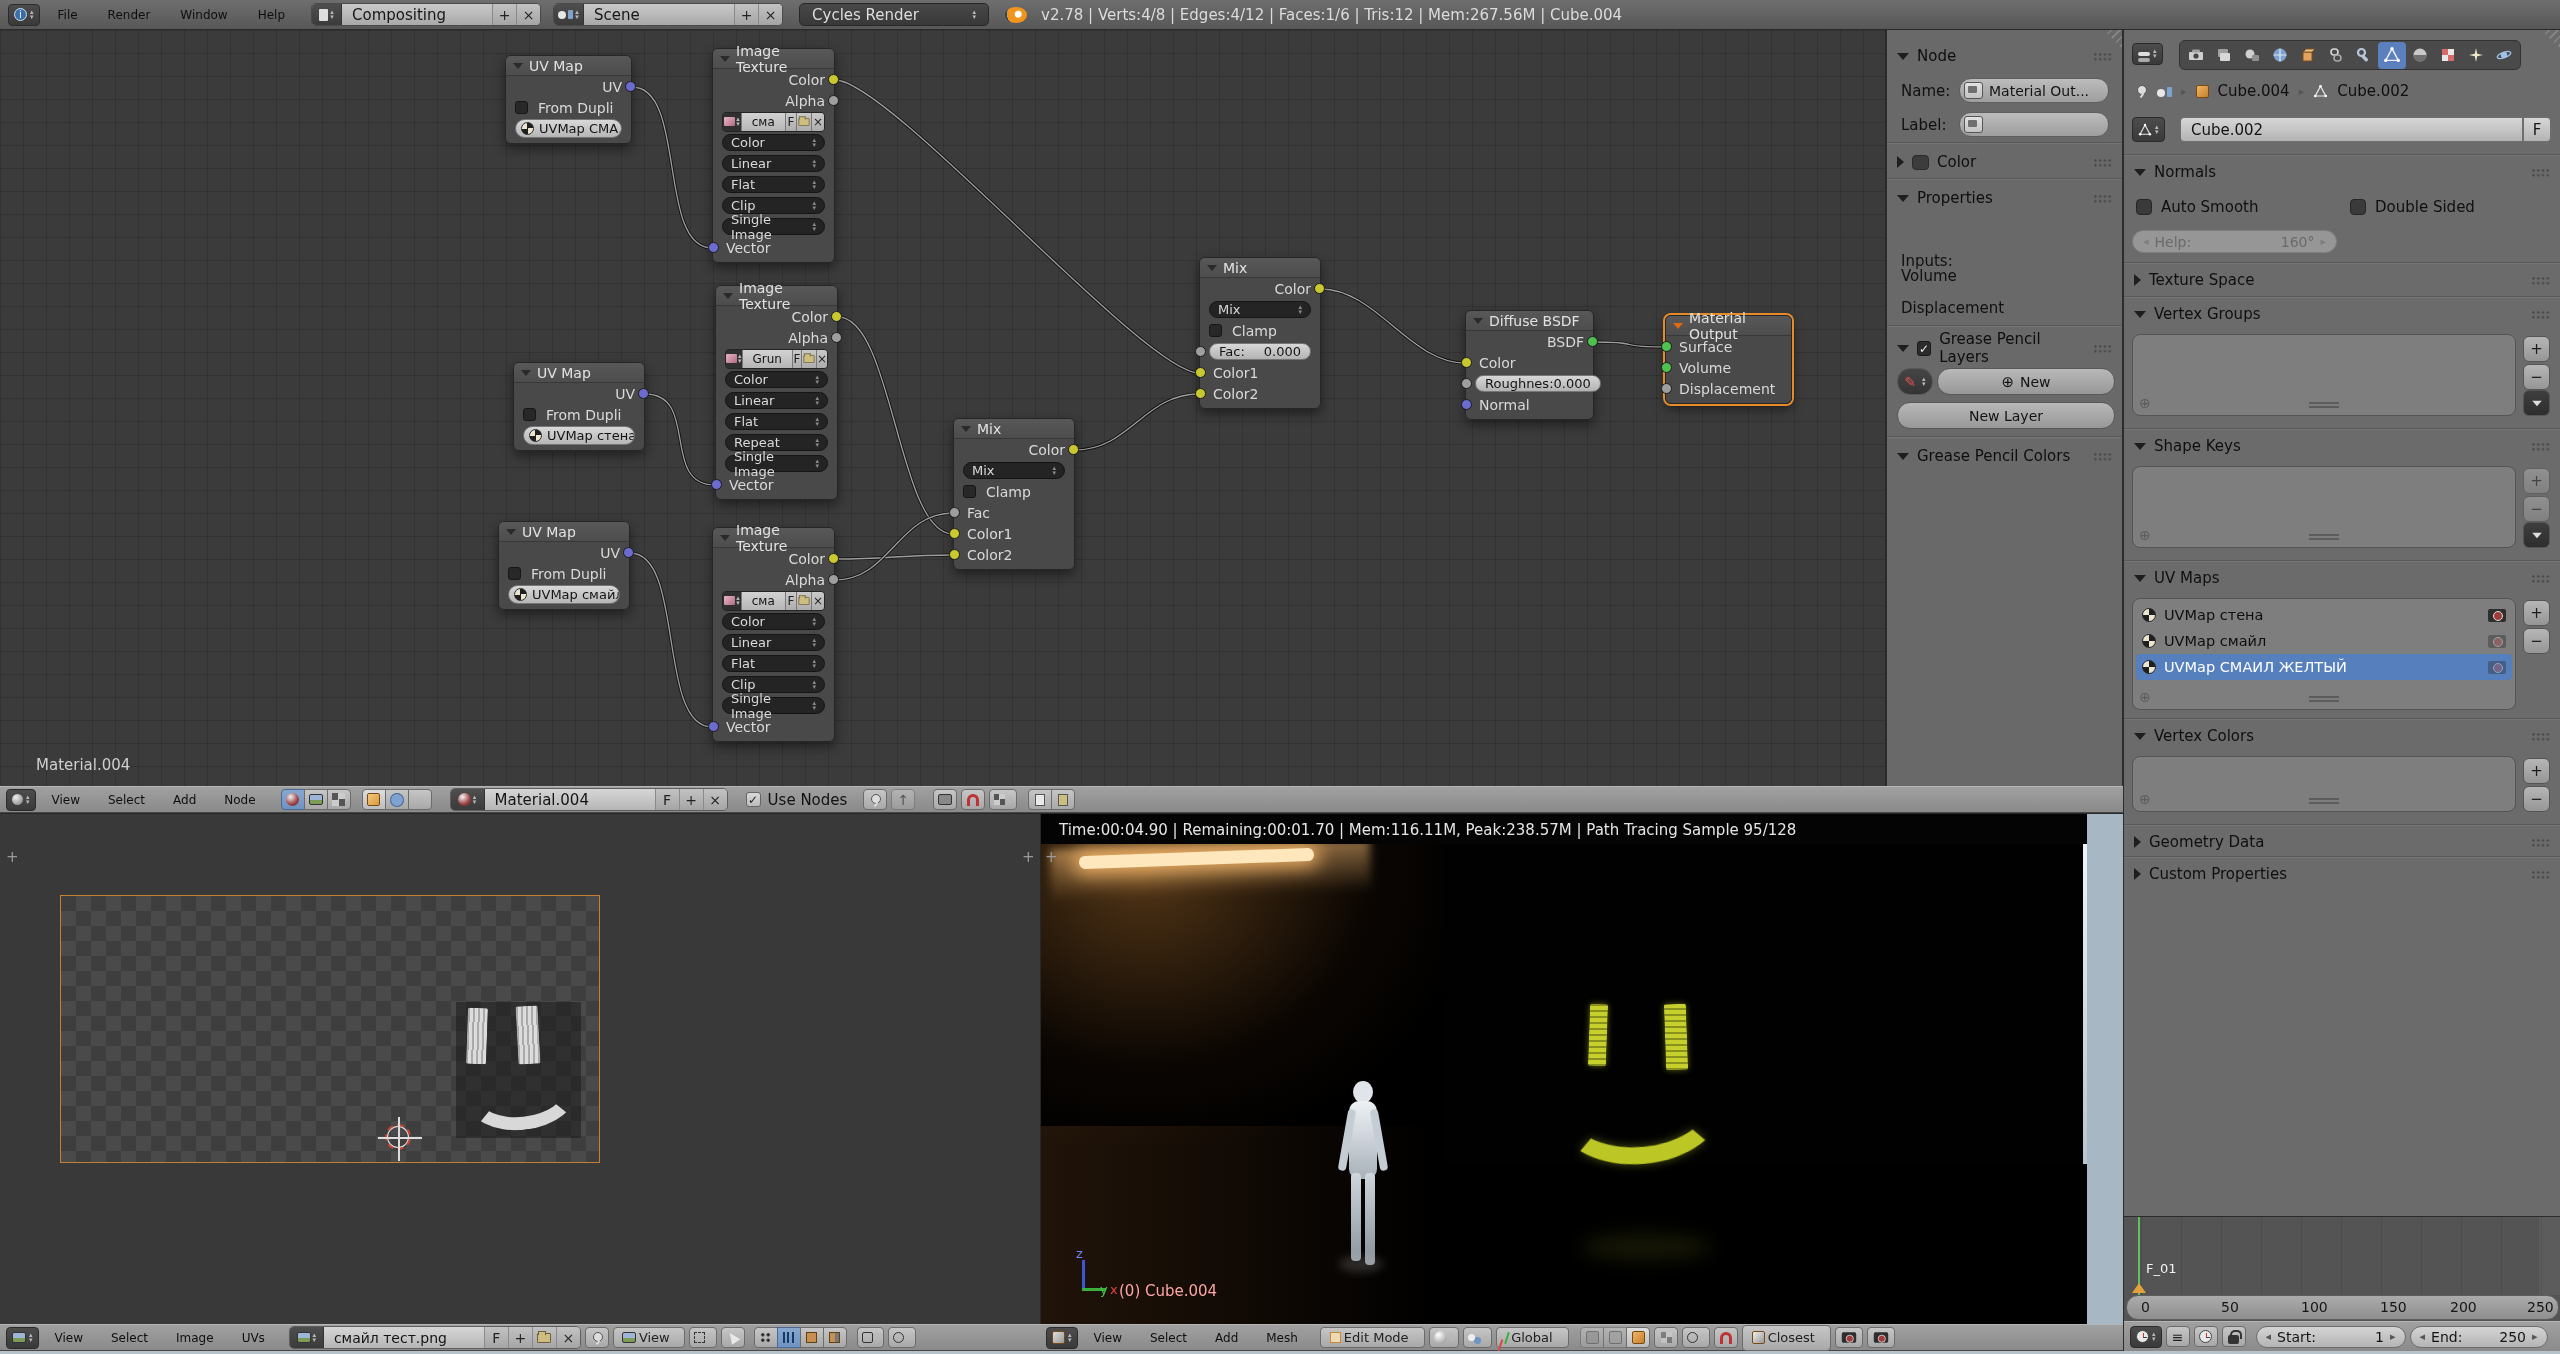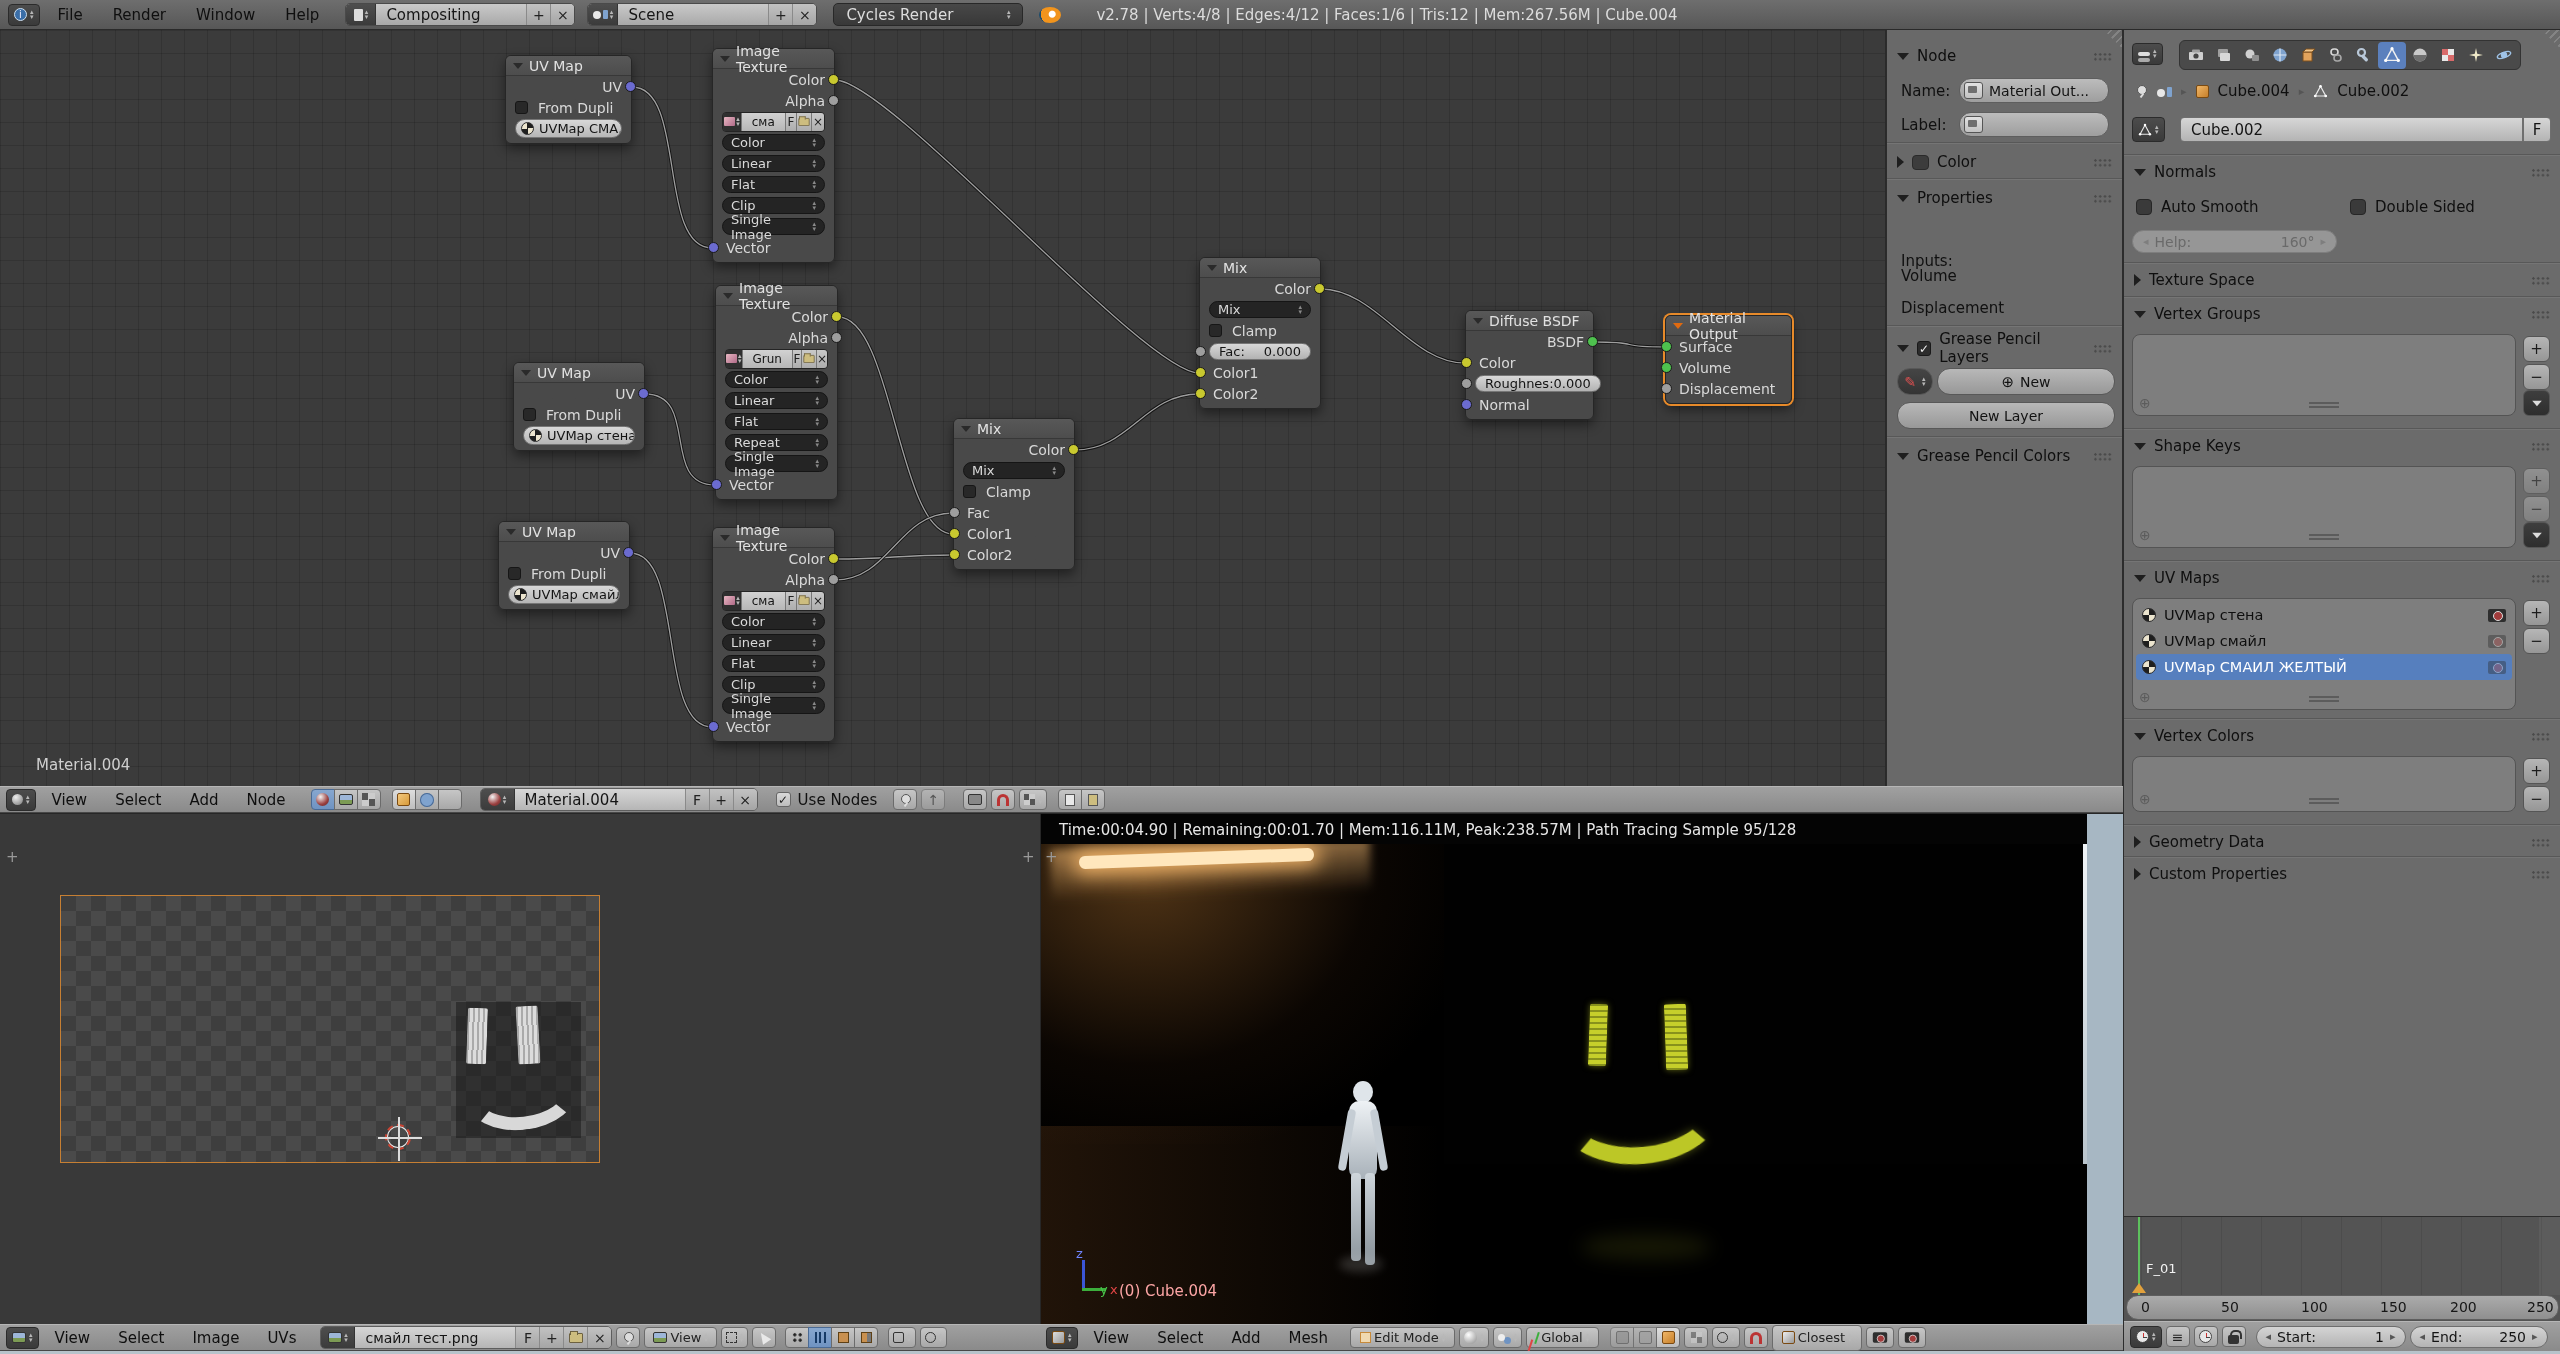--- a/index.html
+++ b/index.html
@@ -1,31 +1,31 @@
 <!DOCTYPE html>
 <html><head>
 <meta charset="utf-8">
 <style>
 *{margin:0;padding:0;box-sizing:border-box}
 html,body{background:#2b2b2b}
 #app{position:relative;width:2560px;height:1354px;background:#3c3c3c;font-family:"DejaVu Sans",sans-serif;overflow:hidden;color:#111}
 i{font-style:normal}
 
 #topbar{position:absolute;left:0;top:0;width:2560px;height:30px;background:linear-gradient(#6e6e6e,#575757);border-bottom:1px solid #2a2a2a;display:flex;align-items:center;gap:6px;padding:0 8px;z-index:20}
-.hmenu{font-size:15px;color:#0f0f0f;padding:0 12px;cursor:default}
+.hmenu{font-size:12px;color:#0f0f0f;padding:0 12px;cursor:default}
 .ebtn{height:22px;background:linear-gradient(#4c4c4c,#3a3a3a);border:1px solid #2b2b2b;border-radius:4px;display:flex;align-items:center;gap:3px;padding:0 5px;color:#ddd}
 .appico{width:13px;height:13px;border-radius:50%;background:#3a6ea8;border:1px solid #cfe0ef;color:#eef;font-size:10px;line-height:12px;text-align:center}
 .updn{display:flex;flex-direction:column;font-size:7px;line-height:4.6px;color:#b8b8b8;text-align:center}
 .selector{height:23px;display:flex;align-items:center;border:1px solid #4a4a4a;border-radius:5px;overflow:hidden;background:linear-gradient(#c9c9c9,#a9a9a9)}
 .selicon{width:30px;height:100%;background:linear-gradient(#4e4e4e,#3b3b3b);display:flex;align-items:center;justify-content:center;gap:2px;border-right:1px solid #333}
 .selfield{padding:0 10px;font-size:15px;color:#161616;min-width:150px}
 .selbtn{width:24px;height:100%;border-left:1px solid #8a8a8a;display:flex;align-items:center;justify-content:center;font-size:14px;color:#222;background:linear-gradient(#c2c2c2,#a5a5a5)}
 .darkdrop{height:23px;background:linear-gradient(#484848,#383838);border:1px solid #282828;border-radius:5px;color:#ddd;font-size:15px;display:flex;align-items:center;gap:14px;padding:0 12px}
 .blogo{width:22px;height:16px;border-radius:50% 50% 50% 50%;background:radial-gradient(circle at 60% 45%,#fff 0 3px,#f2941c 4px 70%,#1b4a6b 72%);margin-left:10px}
-.stats{font-size:15px;color:#dcdcdc;margin-left:29px;white-space:nowrap}
+.stats{font-size:15px;color:#dcdcdc;margin-left:8px;white-space:nowrap}
 
 .ehead{position:absolute;background:linear-gradient(#a0a0a0,#8a8a8a);border-top:1px solid #b6b6b6;border-bottom:1px solid #474747;display:flex;align-items:center;gap:4px;padding:0 6px;font-size:15px;color:#111;z-index:15}
 .hbtn{height:21px;min-width:24px;background:linear-gradient(#c6c6c6,#a8a8a8);border:1px solid #6b6b6b;border-radius:4px;display:flex;align-items:center;justify-content:center;gap:3px;padding:0 4px;font-size:13px;color:#222}
 .hbtn.on{background:linear-gradient(#87a7cf,#6f93c2);border-color:#4a6a94}
 .hbtn.press{background:linear-gradient(#dedede,#bdbdbd)}
 .hbtn.dim{opacity:.55}
 .bgroup{display:flex}
 .bgroup .hbtn{border-radius:0;margin-left:-1px}
 .bgroup .hbtn:first-child{border-radius:4px 0 0 4px}
 .bgroup .hbtn:last-child{border-radius:0 4px 4px 0}

